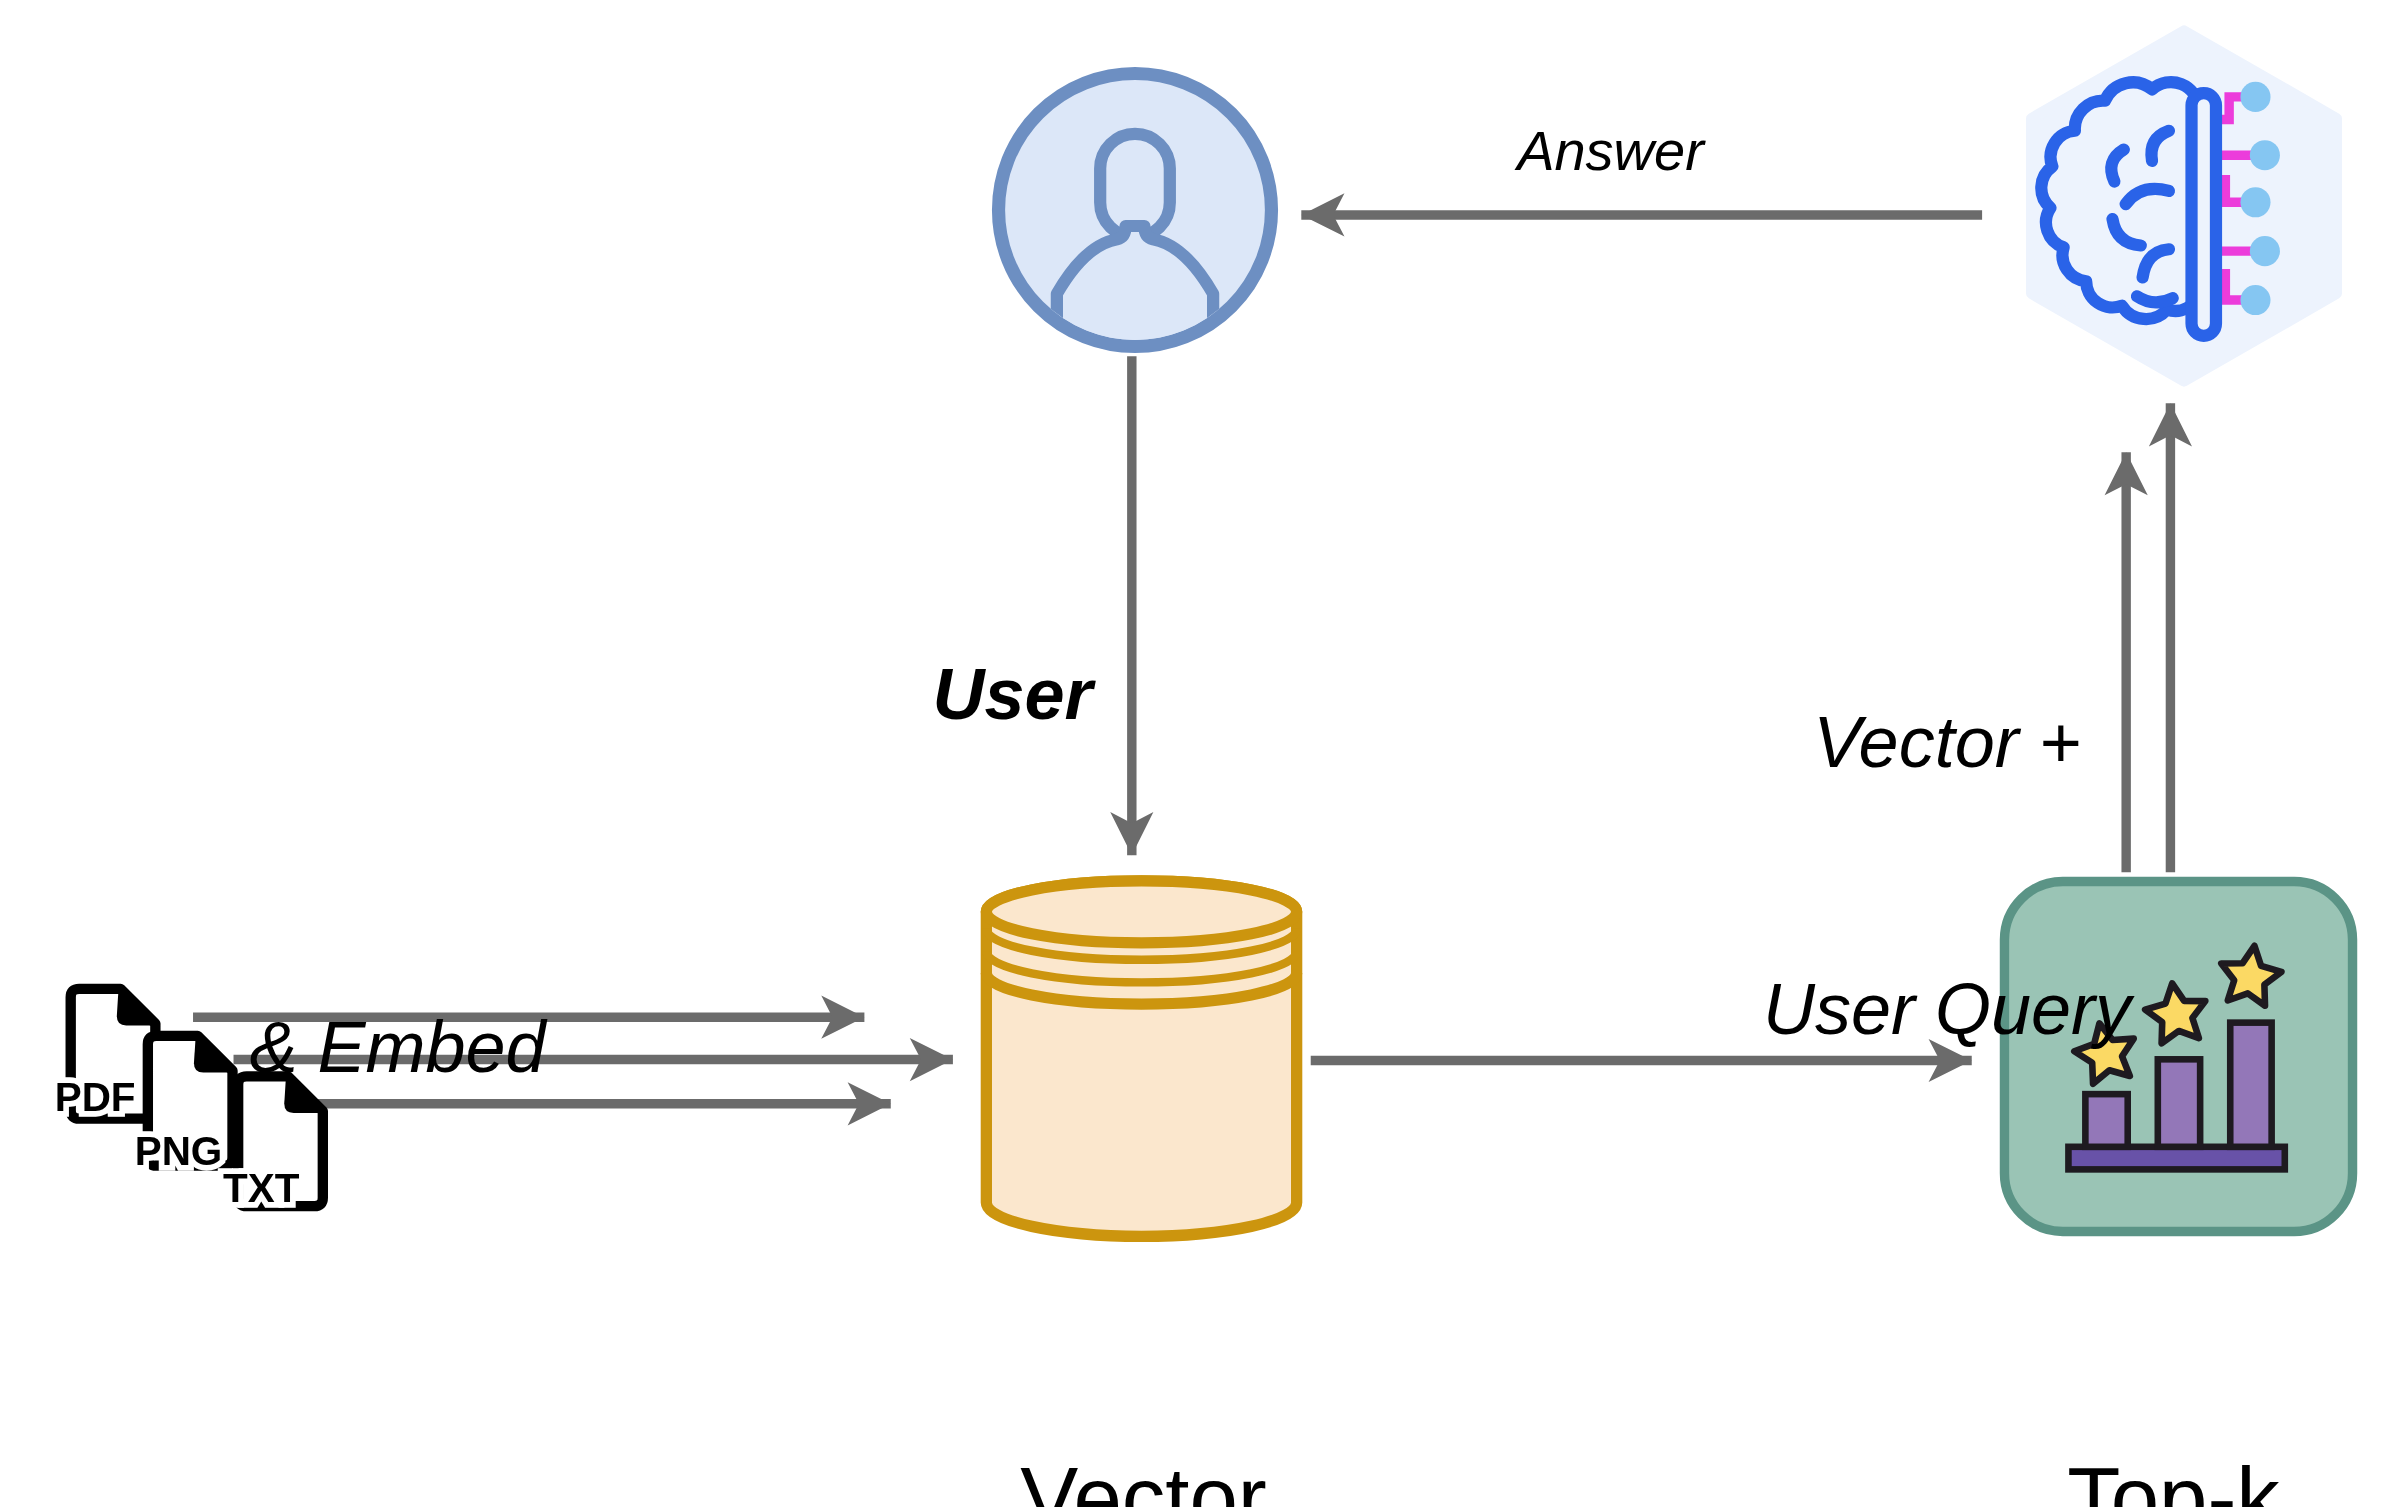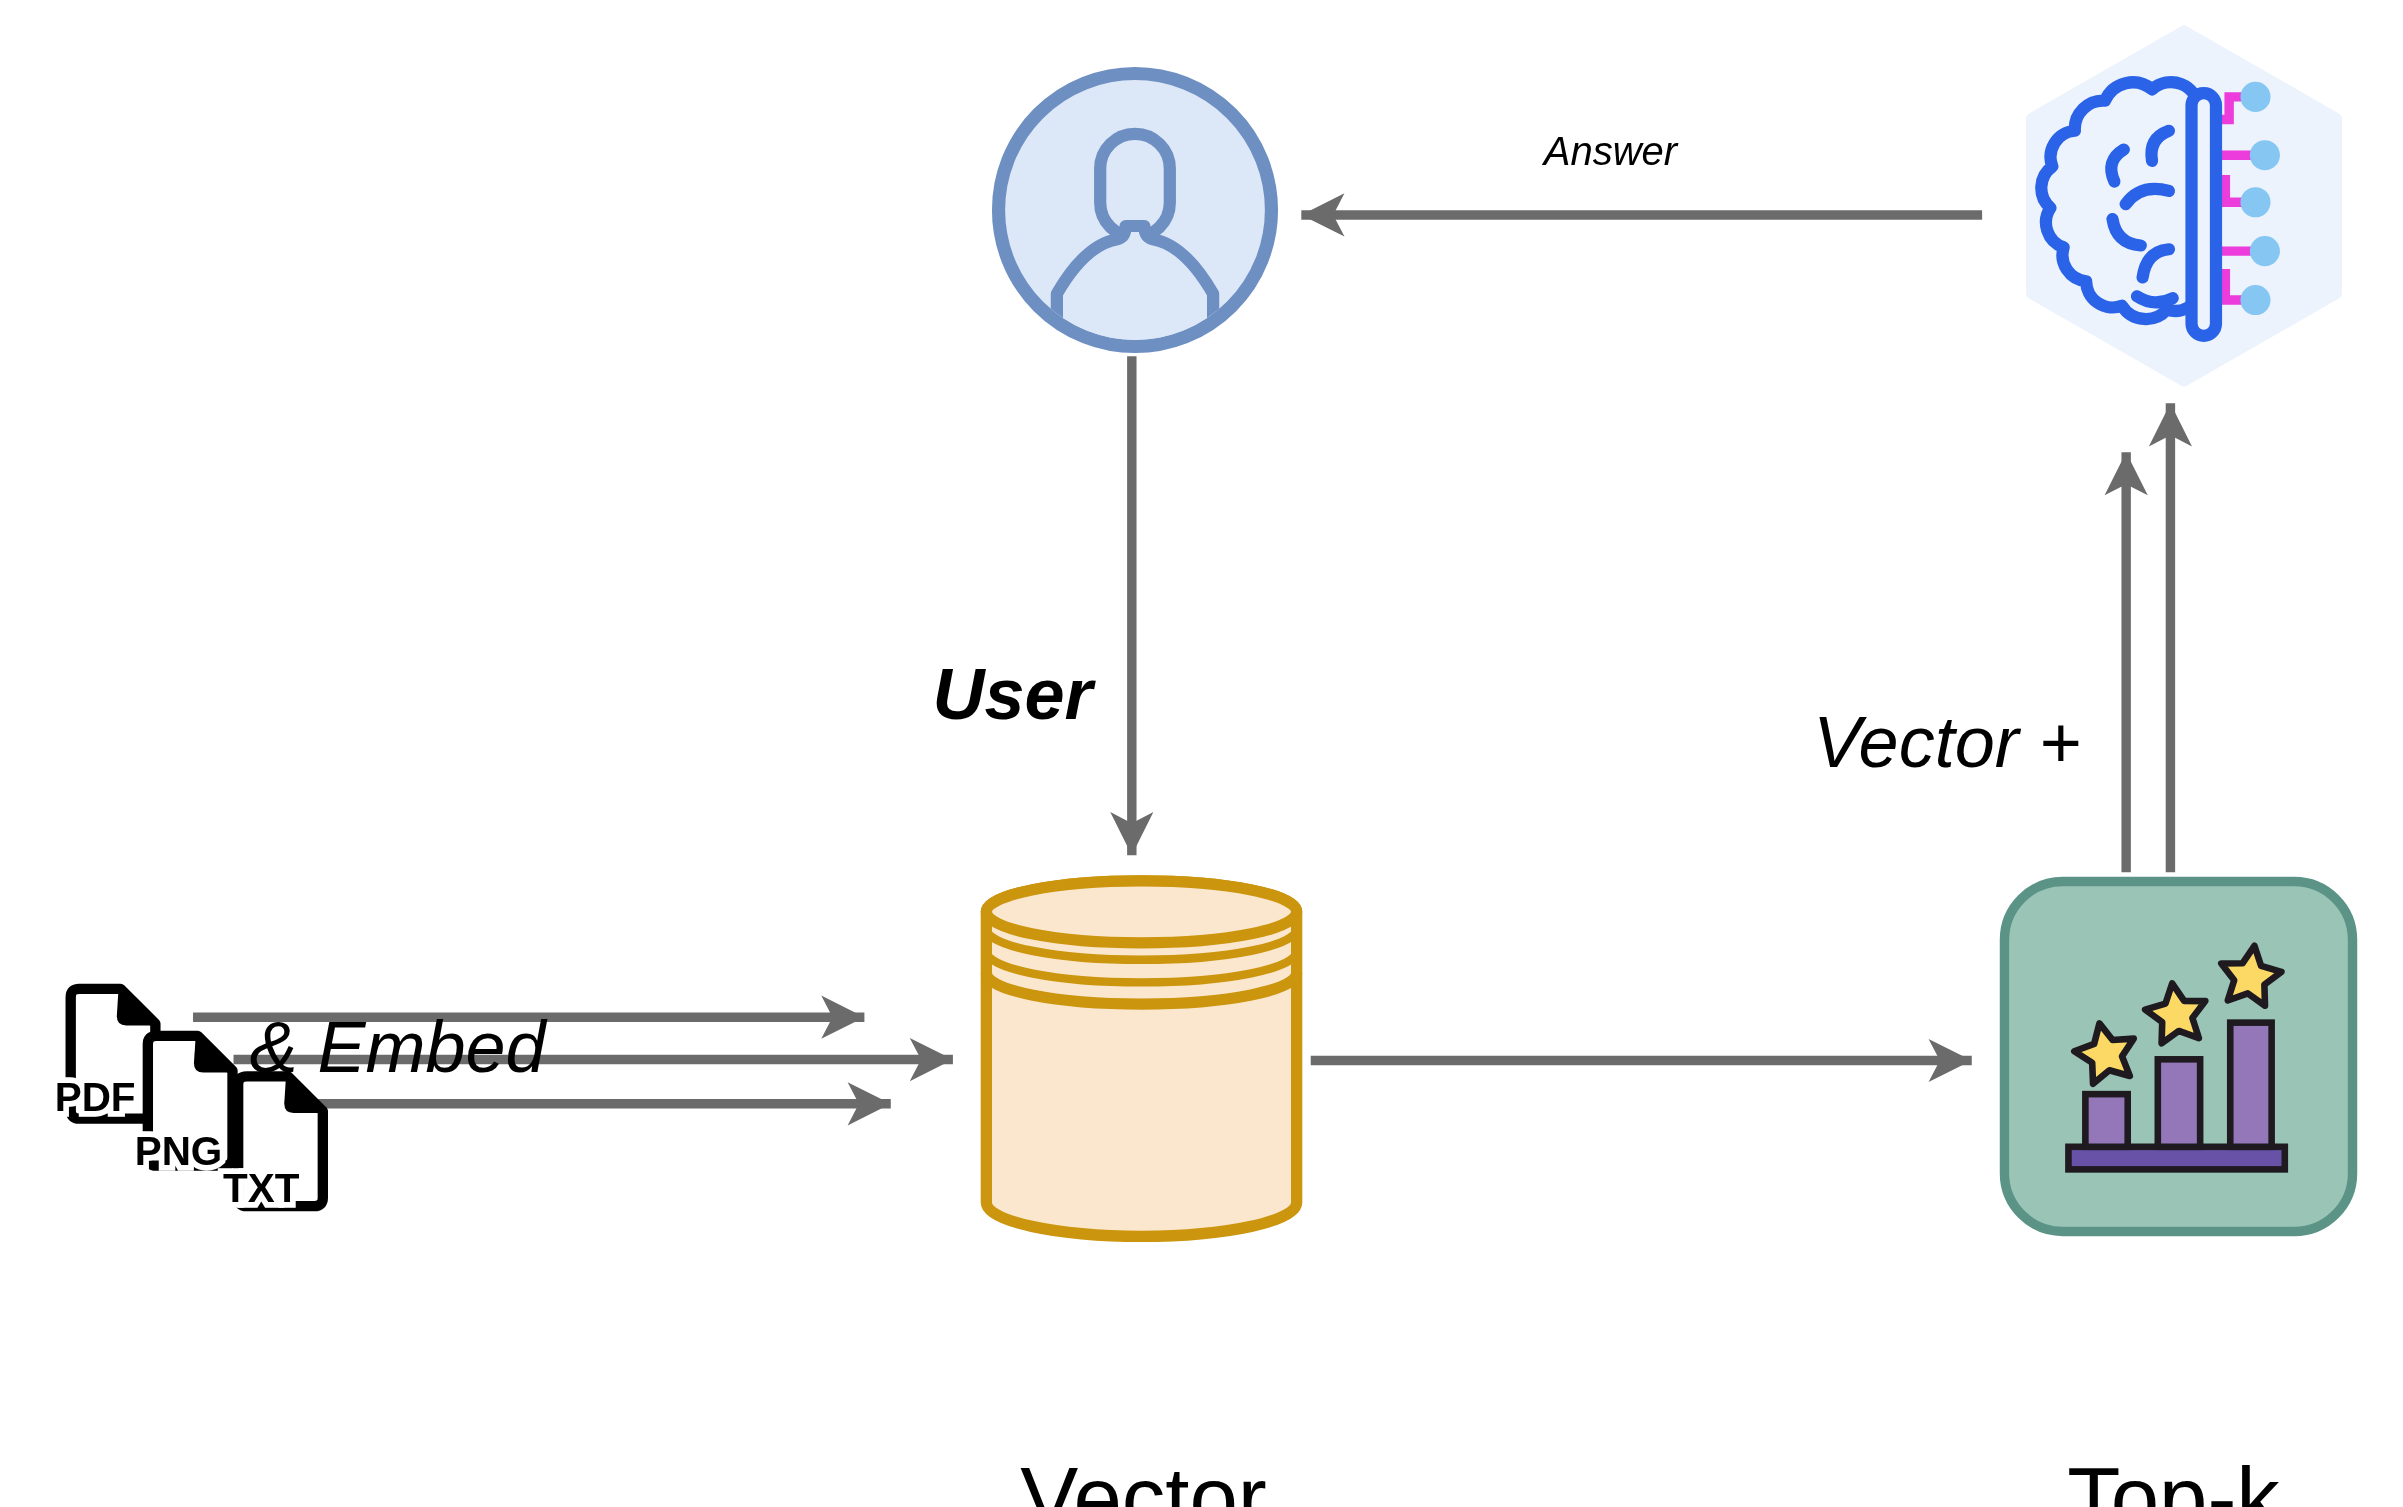--- a/index.html
+++ b/index.html
@@ -1,21 +1,21 @@
 <!DOCTYPE html>
 <html style="font-size:15px"><head>
 <meta charset="utf-8">
 <style>
   html,body{margin:0;padding:0;background:#ffffff;}
   body{font-family:"Liberation Sans", sans-serif;}
   #canvas{position:relative;width:2403px;height:1508px;background:#ffffff;overflow:hidden;}
   .abs{position:absolute;}
   .label{color:#000;text-align:center;white-space:pre;}
   .flow-label{font-style:italic;font-size:72px;line-height:89px;}
-  .flow-label.small{font-size:40px;line-height:66px;}
+  .flow-label.small{font-size:56px;line-height:66px;}
   .node-label{font-size:87px;line-height:89px;}
   .doclabel{font-weight:bold;font-size:43px;fill:#000;stroke:#fff;stroke-width:12;paint-order:stroke;font-family:"Liberation Sans",sans-serif;}
 </style>
 </head>
 <body>
 
 <div id="canvas">
 
   <svg class="abs" style="left:0;top:0;" width="2403" height="1508" viewBox="0 0 2552 1601">
     <defs>
@@ -146,20 +146,21 @@
   <div class="abs label flow-label" style="left:829px;top:472px;width:367px;font-weight:bold;">
     <div>User</div>
   </div>
 
   <div class="abs label flow-label" style="left:169px;top:840px;width:457px;line-height:83px;">
     <div>&amp; Embed</div>
   </div>
 
   <div class="abs label flow-label" style="left:1742px;top:520px;width:410px;line-height:89px;">
     <div>Vector +</div>
+    <div>User Query</div>
   </div>
 
   <div class="abs label node-label" style="left:960px;top:1275px;width:367px;">
     <div>Vector</div>
     
   </div>
 
   <div class="abs label node-label" style="left:1990px;top:1275px;width:367px;">
     <div>Top-k</div>
     

